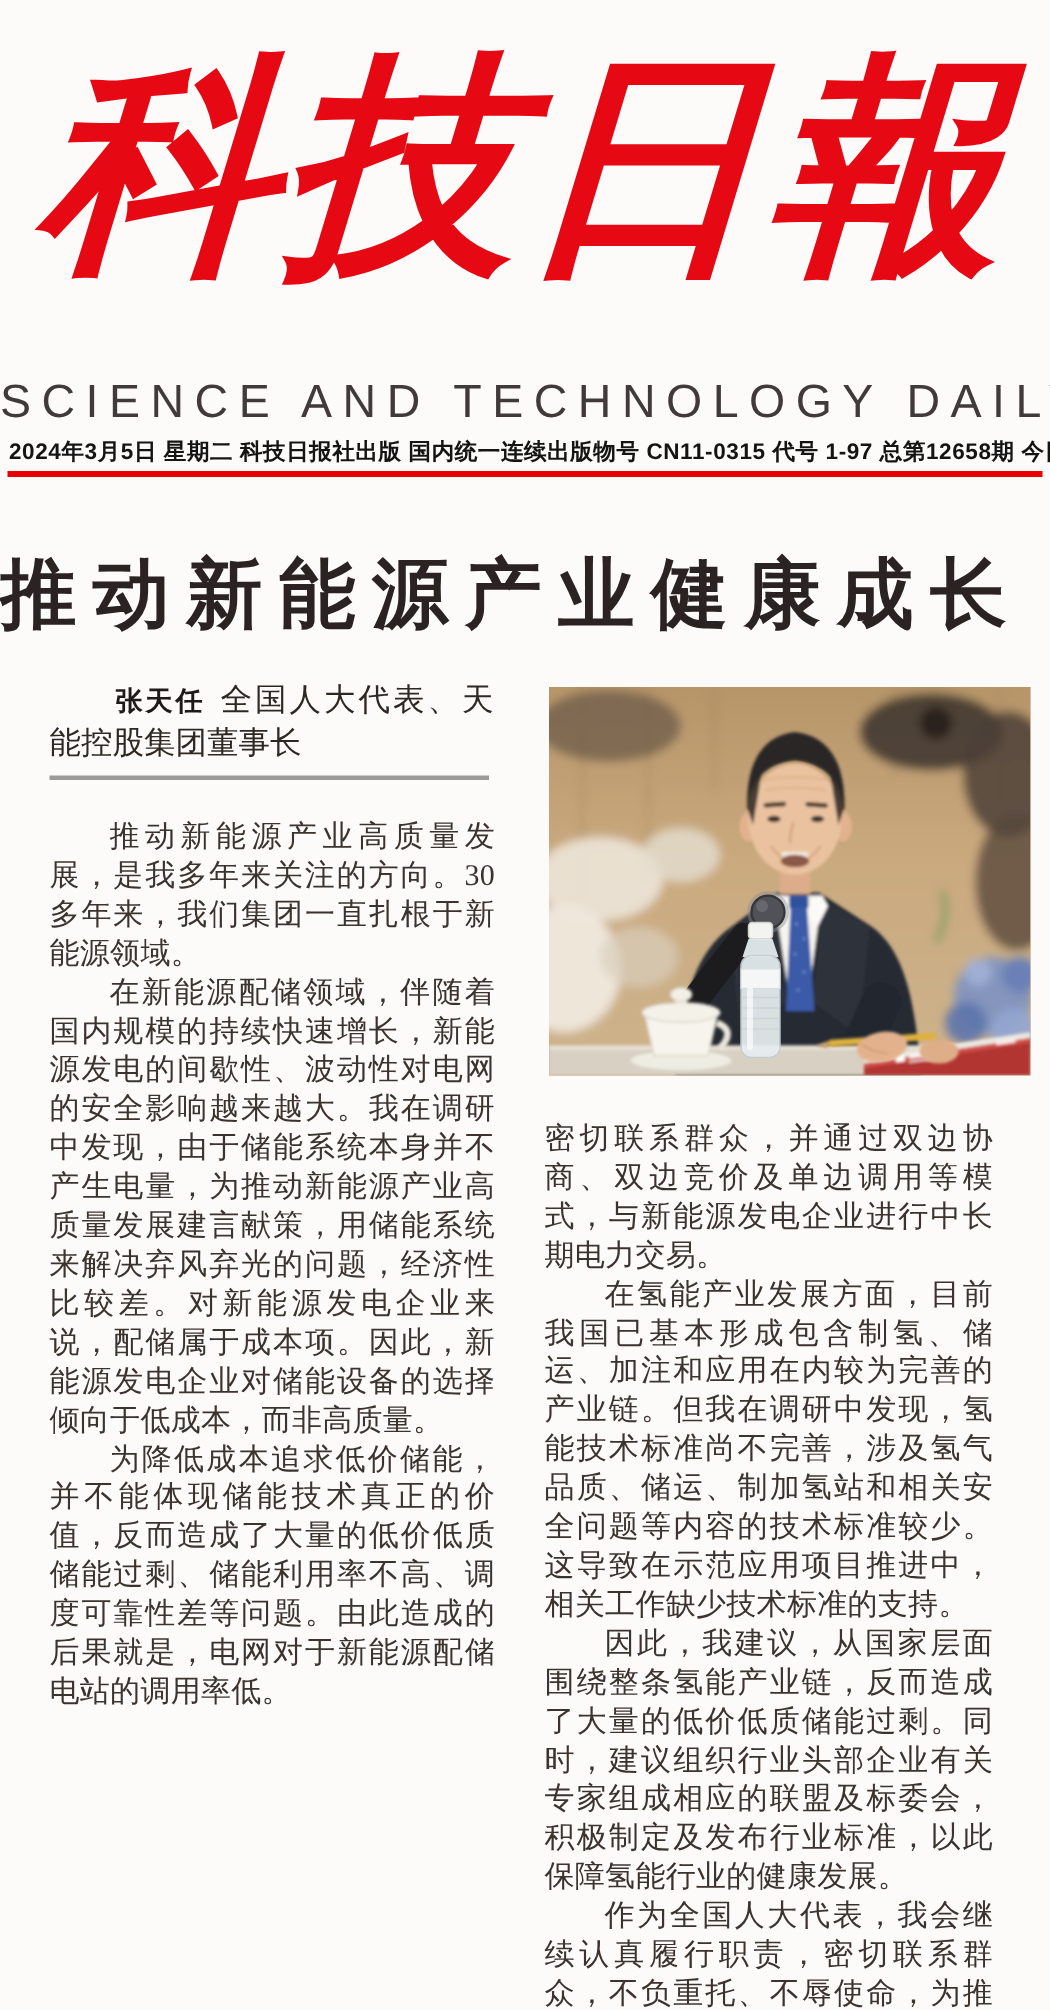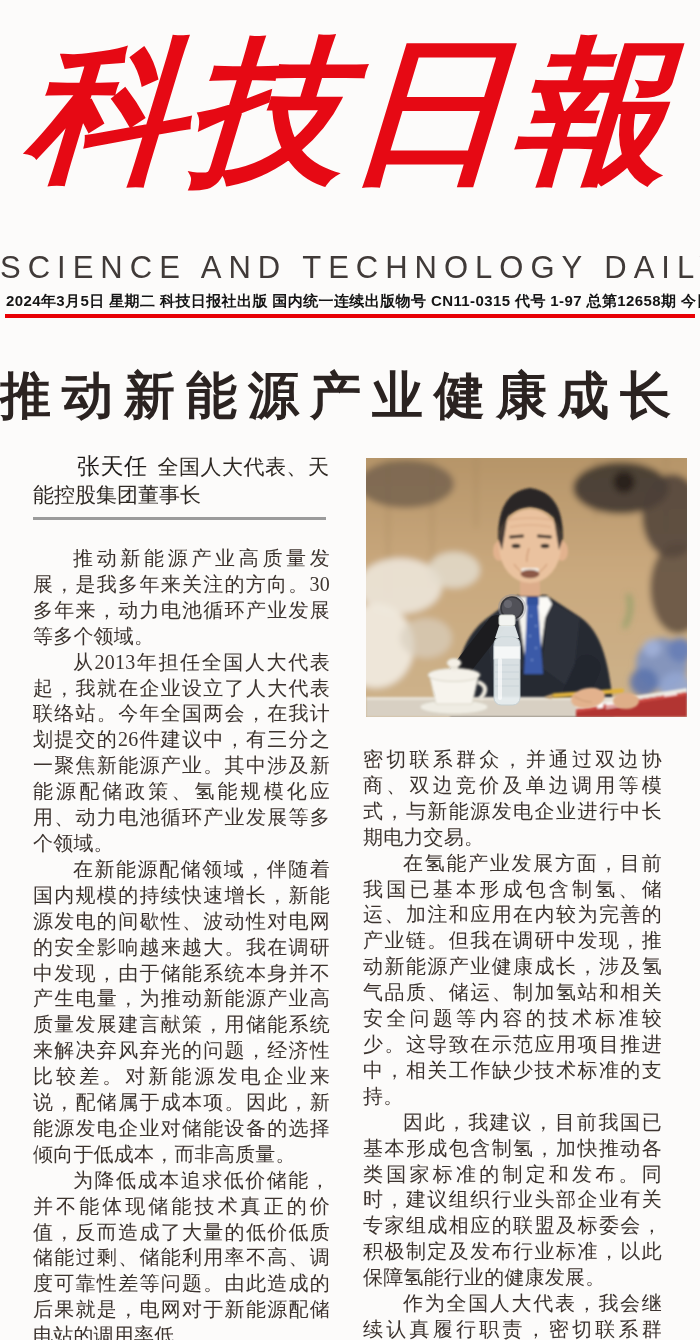--- a/index.html
+++ b/index.html
@@ -19,22 +19,22 @@
      font-family:"Liberation Sans",sans-serif;font-weight:bold;font-size:15px;
      letter-spacing:.4px;color:#141414;white-space:nowrap;}
   .redrule{position:absolute;top:314px;left:5px;width:690px;height:4px;background:#e80004;}
 
   
   .headline{position:absolute;top:362px;left:0;width:640px;margin:0;text-align:center;
      font-family:"Liberation Sans",sans-serif;font-weight:900;font-size:51px;
      letter-spacing:11px;color:#2b2321;white-space:nowrap;}
   .byline{position:absolute;top:452px;left:33px;width:296px;
      font-size:21px;line-height:28px;color:#2e2823;text-indent:44px;text-align:justify;}
-  .byline .author{font-family:"Liberation Sans",sans-serif;font-weight:normal;
-     font-size:23px;color:#1e1a18;margin-right:10px;}
+  .byline .author{font-family:"Liberation Sans",sans-serif;font-weight:bold;
+     font-size:18px;color:#1e1a18;margin-right:10px;}
   .byline-rule{position:absolute;top:517px;left:33px;width:293px;height:3px;background:#9b9b9b;}
 
   
   .photo{position:absolute;top:458px;left:366px;width:321px;height:259px;margin:0;
      overflow:hidden;background:#c3a377;}
   .photo svg{display:block;}
 
   
   .col{position:absolute;width:297px;color:#3c332e;}
   .col p{margin:0;font-size:20px;line-height:25.9px;text-align:justify;
@@ -198,28 +198,27 @@
         <rect x="186" y="233" width="72" height="4.5" rx="2" fill="#dfb13e" transform="rotate(-4 220 235)"></rect>
         <polygon points="186,236 178,239 186,241" fill="#caa36c"></polygon>
         <ellipse cx="222" cy="240" rx="17" ry="10" fill="#e3b28d" transform="rotate(-10 222 240)"></ellipse>
         <path d="M208,238 q8,6 18,6" stroke="#c99a74" stroke-width="1.2" fill="none" opacity="0.8"></path>
         <ellipse cx="260" cy="243" rx="13" ry="8" fill="#deae88"></ellipse>
       </g>
     </svg>
   </figure>
 
   <section class="col col-left">
-    <p>推动新能源产业高质量发展，是我多年来关注的方向。30多年来，动力电池循环产业发展等多个领域。</p>
-    <p>从2013年担任全国人大代表起，我就在企业设立了人大代表联络站。今年全国两会，在我计划提交的26件建议中，有三分之一聚焦新能源产业。其中涉及新能源配储政策、氢能规模化应用、动力电池循环产业发展等多个领域。</p>
+    <p>推动新能源产业高质量发展，是我多年来关注的方向。30多年来，我们集团一直扎根于新能源领域。</p>
     <p>在新能源配储领域，伴随着国内规模的持续快速增长，新能源发电的间歇性、波动性对电网的安全影响越来越大。我在调研中发现，由于储能系统本身并不产生电量，为推动新能源产业高质量发展建言献策，用储能系统来解决弃风弃光的问题，经济性比较差。对新能源发电企业来说，配储属于成本项。因此，新能源发电企业对储能设备的选择倾向于低成本，而非高质量。</p>
     <p>为降低成本追求低价储能，并不能体现储能技术真正的价值，反而造成了大量的低价低质储能过剩、储能利用率不高、调度可靠性差等问题。由此造成的后果就是，电网对于新能源配储电站的调用率低。</p>
 
   </section>
 
   <section class="col col-right">
     <p class="cont">密切联系群众，并通过双边协商、双边竞价及单边调用等模式，与新能源发电企业进行中长期电力交易。</p>
-    <p>在氢能产业发展方面，目前我国已基本形成包含制氢、储运、加注和应用在内较为完善的产业链。但我在调研中发现，推动新能源产业健康成长，涉及氢气品质、储运、制加氢站和相关安全问题等内容的技术标准较少。这导致在示范应用项目推进中，相关工作缺少技术标准的支持。</p>
-    <p>因此，我建议，目前我国已基本形成包含制氢，加快推动各类国家标准的制定和发布。同时，建议组织行业头部企业有关专家组成相应的联盟及标委会，积极制定及发布行业标准，以此保障氢能行业的健康发展。</p>
+    <p>在氢能产业发展方面，目前我国已基本形成包含制氢、储运、加注和应用在内较为完善的产业链。但我在调研中发现，氢能技术标准尚不完善，涉及氢气品质、储运、制加氢站和相关安全问题等内容的技术标准较少。这导致在示范应用项目推进中，相关工作缺少技术标准的支持。</p>
+    <p>因此，我建议，从国家层面围绕整条氢能产业链，反而造成了大量的低价低质储能过剩。同时，建议组织行业头部企业有关专家组成相应的联盟及标委会，积极制定及发布行业标准，以此保障氢能行业的健康发展。</p>
     <p>作为全国人大代表，我会继续认真履行职责，密切联系群众，不负重托、不辱使命，为推动新能源产业高质量发展建言献策。</p>
 
   </section>
 
 </div>
 
 </body></html>

